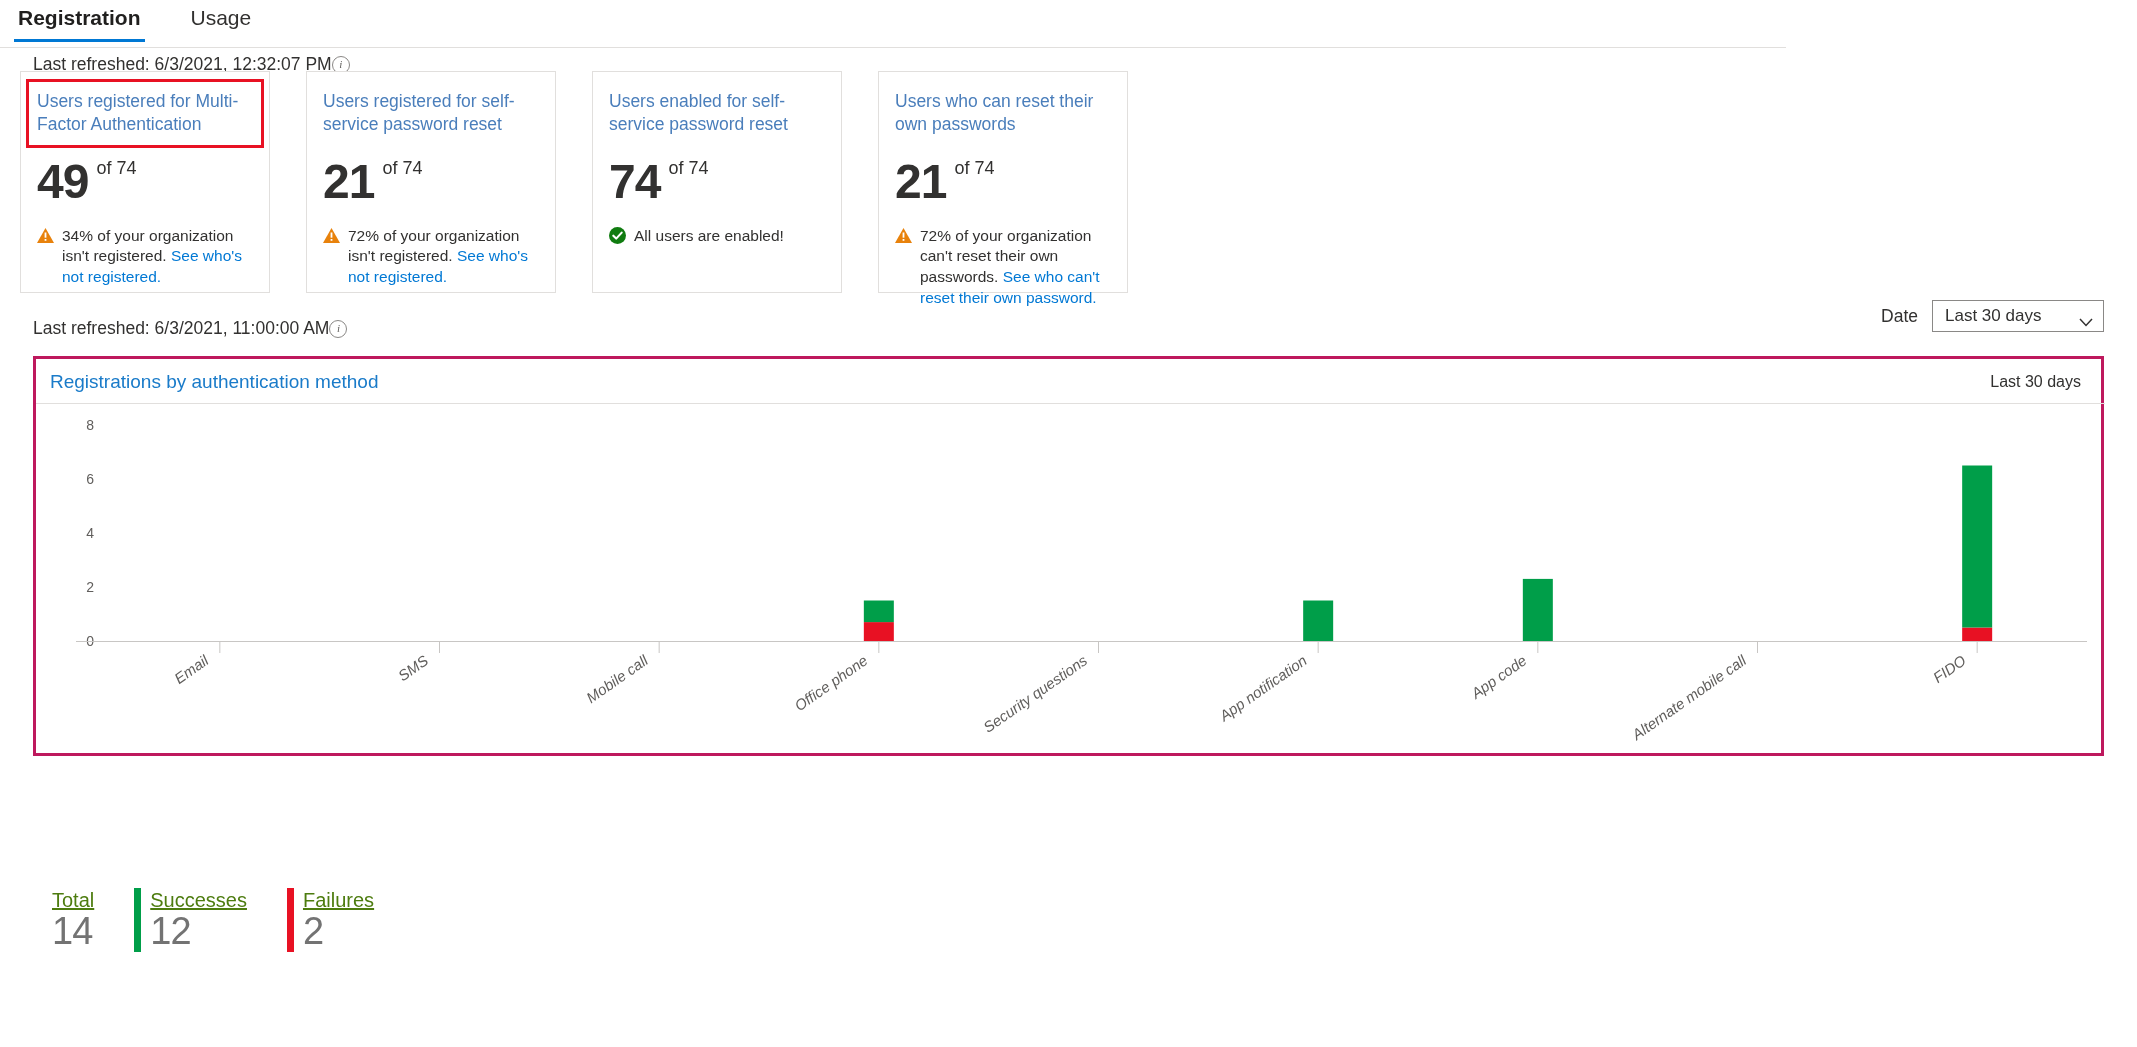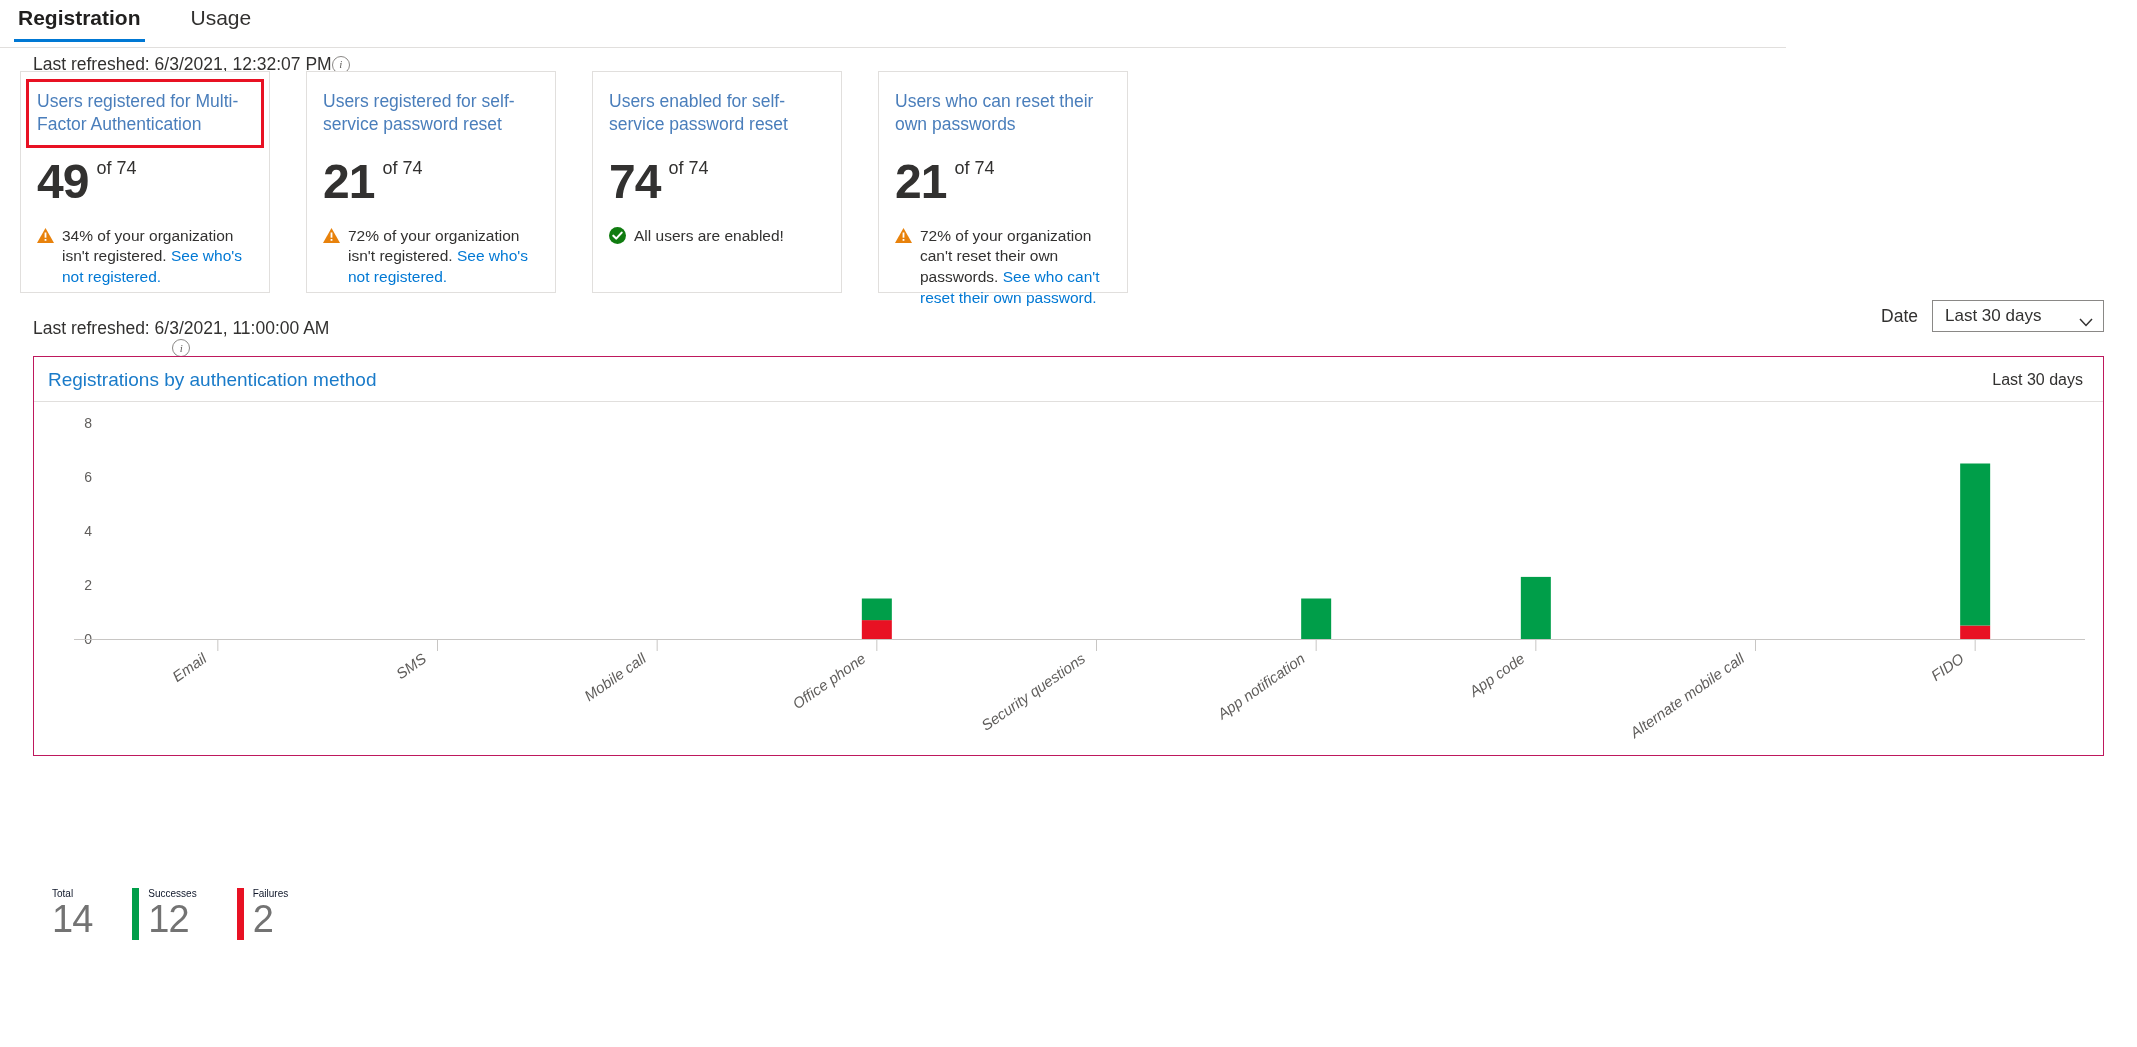--- a/index.html
+++ b/index.html
@@ -31,21 +31,21 @@
   .tab.active:after{
     content:"";position:absolute;left:0;right:0;bottom:0;height:3px;background:#0078d4;
   }
   
   .refresh-line{
     position:absolute;
     display:flex;align-items:center;
     font-size:17.5px;color:#323130;white-space:nowrap;
   }
   #refresh-top{left:33px;top:54px;}
-  #refresh-mid{left:33px;top:318px;flex-direction:column;}
+  #refresh-mid{left:33px;top:318px;}
   .info-icon{
     display:inline-flex;align-items:center;justify-content:center;
     width:16px;height:16px;border-radius:50%;
     border:1px solid #8a8886;color:#605e5c;
     font-size:11px;font-style:italic;font-family:"Liberation Serif",serif;
     line-height:1;cursor:pointer;
   }
   
   .cards{
     position:absolute;left:20px;top:71px;
@@ -104,21 +104,21 @@
     border:1px solid #8a8886;background:#fff;
     display:flex;align-items:center;justify-content:space-between;
     padding:0 10px 0 12px;box-sizing:border-box;
     font-size:17px;color:#323130;cursor:pointer;
   }
   .chev{width:14px;height:9px;}
   
   .chart-panel{
     position:absolute;left:33px;top:356px;
     width:2071px;height:400px;
-    border:1px solid #be185d;background:#fff;
+    border:3px solid #be185d;background:#fff;
     box-sizing:border-box;
   }
   .chart-head{
     position:relative;height:44px;
     padding:12px 20px 0 14px;box-sizing:border-box;
   }
   .chart-title{
     font-size:19px;color:#1a7bc9;cursor:pointer;display:inline-block;
   }
   .chart-range{
@@ -132,21 +132,21 @@
   
   .totals{
     position:absolute;left:52px;top:888px;
     display:flex;gap:0;
   }
   .total-item{
     display:flex;align-items:stretch;margin-right:40px;
   }
   .total-swatch{width:7px;margin-right:9px;}
   .total-body{display:flex;flex-direction:column;}
-  .total-label{font-size:10px;color:#0f172a;line-height:1.2;}
+  .total-label{font-size:20px;color:#4d7c0f;line-height:1.2;text-decoration:underline;}
   .total-value{font-size:38px;font-weight:normal;color:#737373;line-height:1.05;letter-spacing:-1px;}
 </style>
 </head>
 <body>
 
 <div class="tabbar">
   <div class="tab active">
     <span>Registration</span>
   </div>
   <div class="tab">

